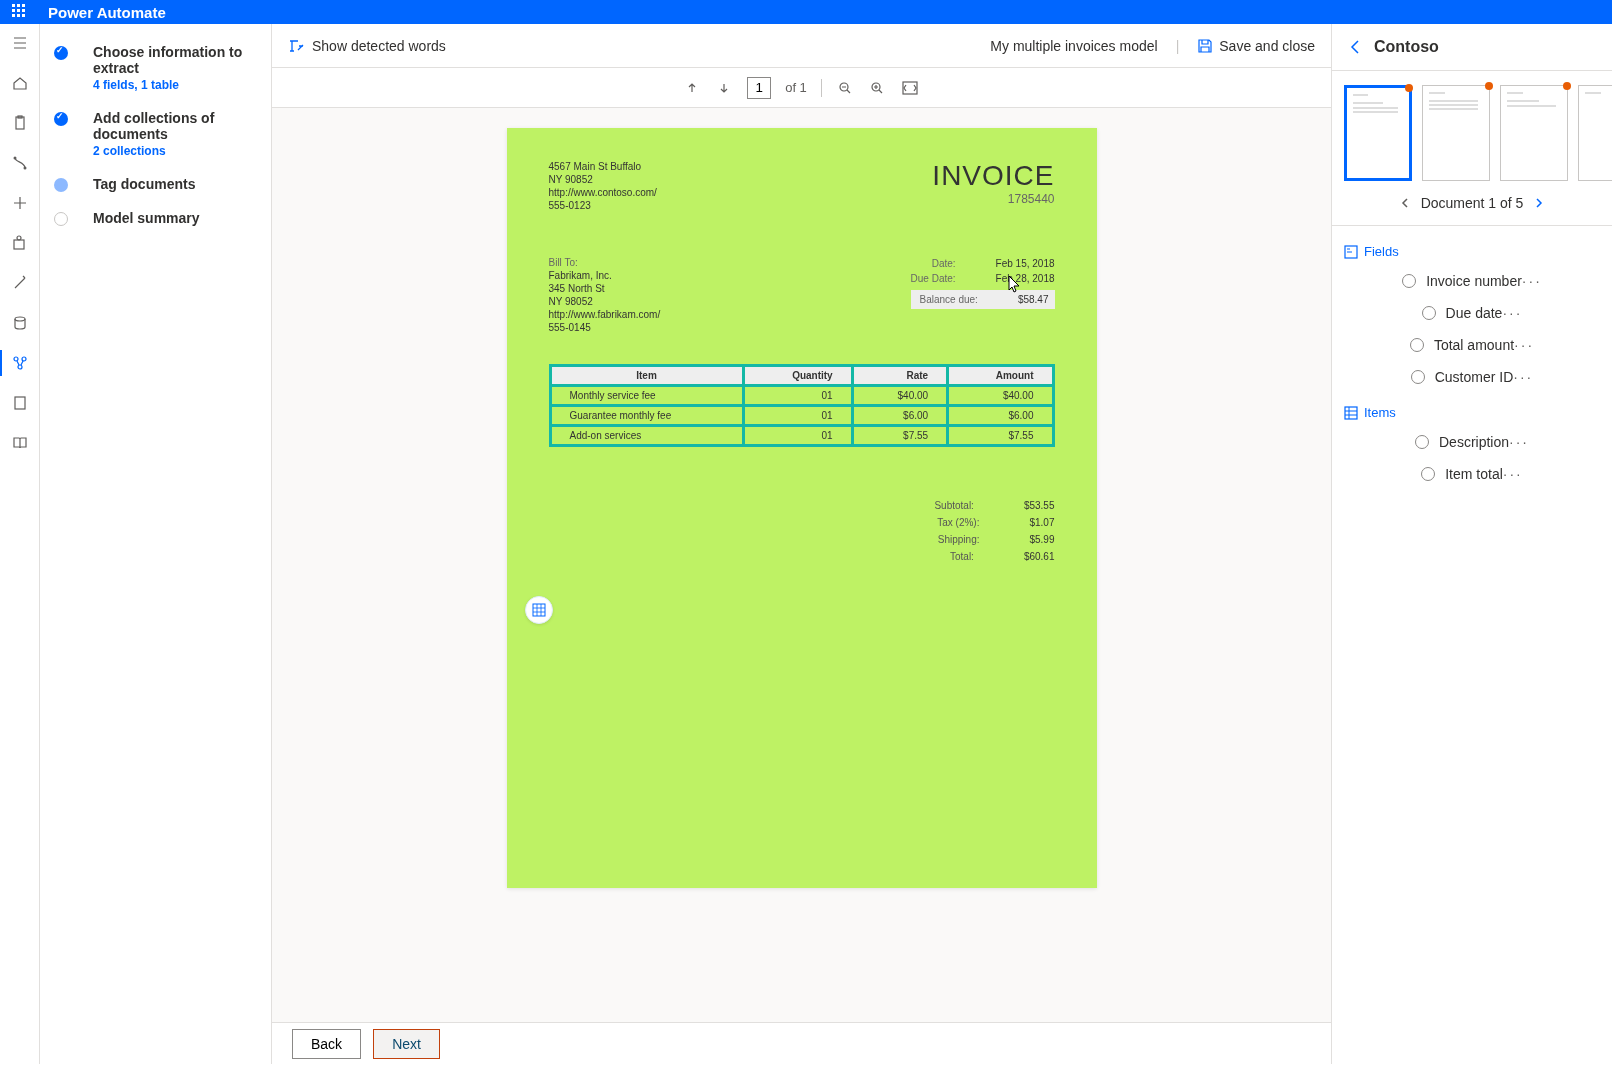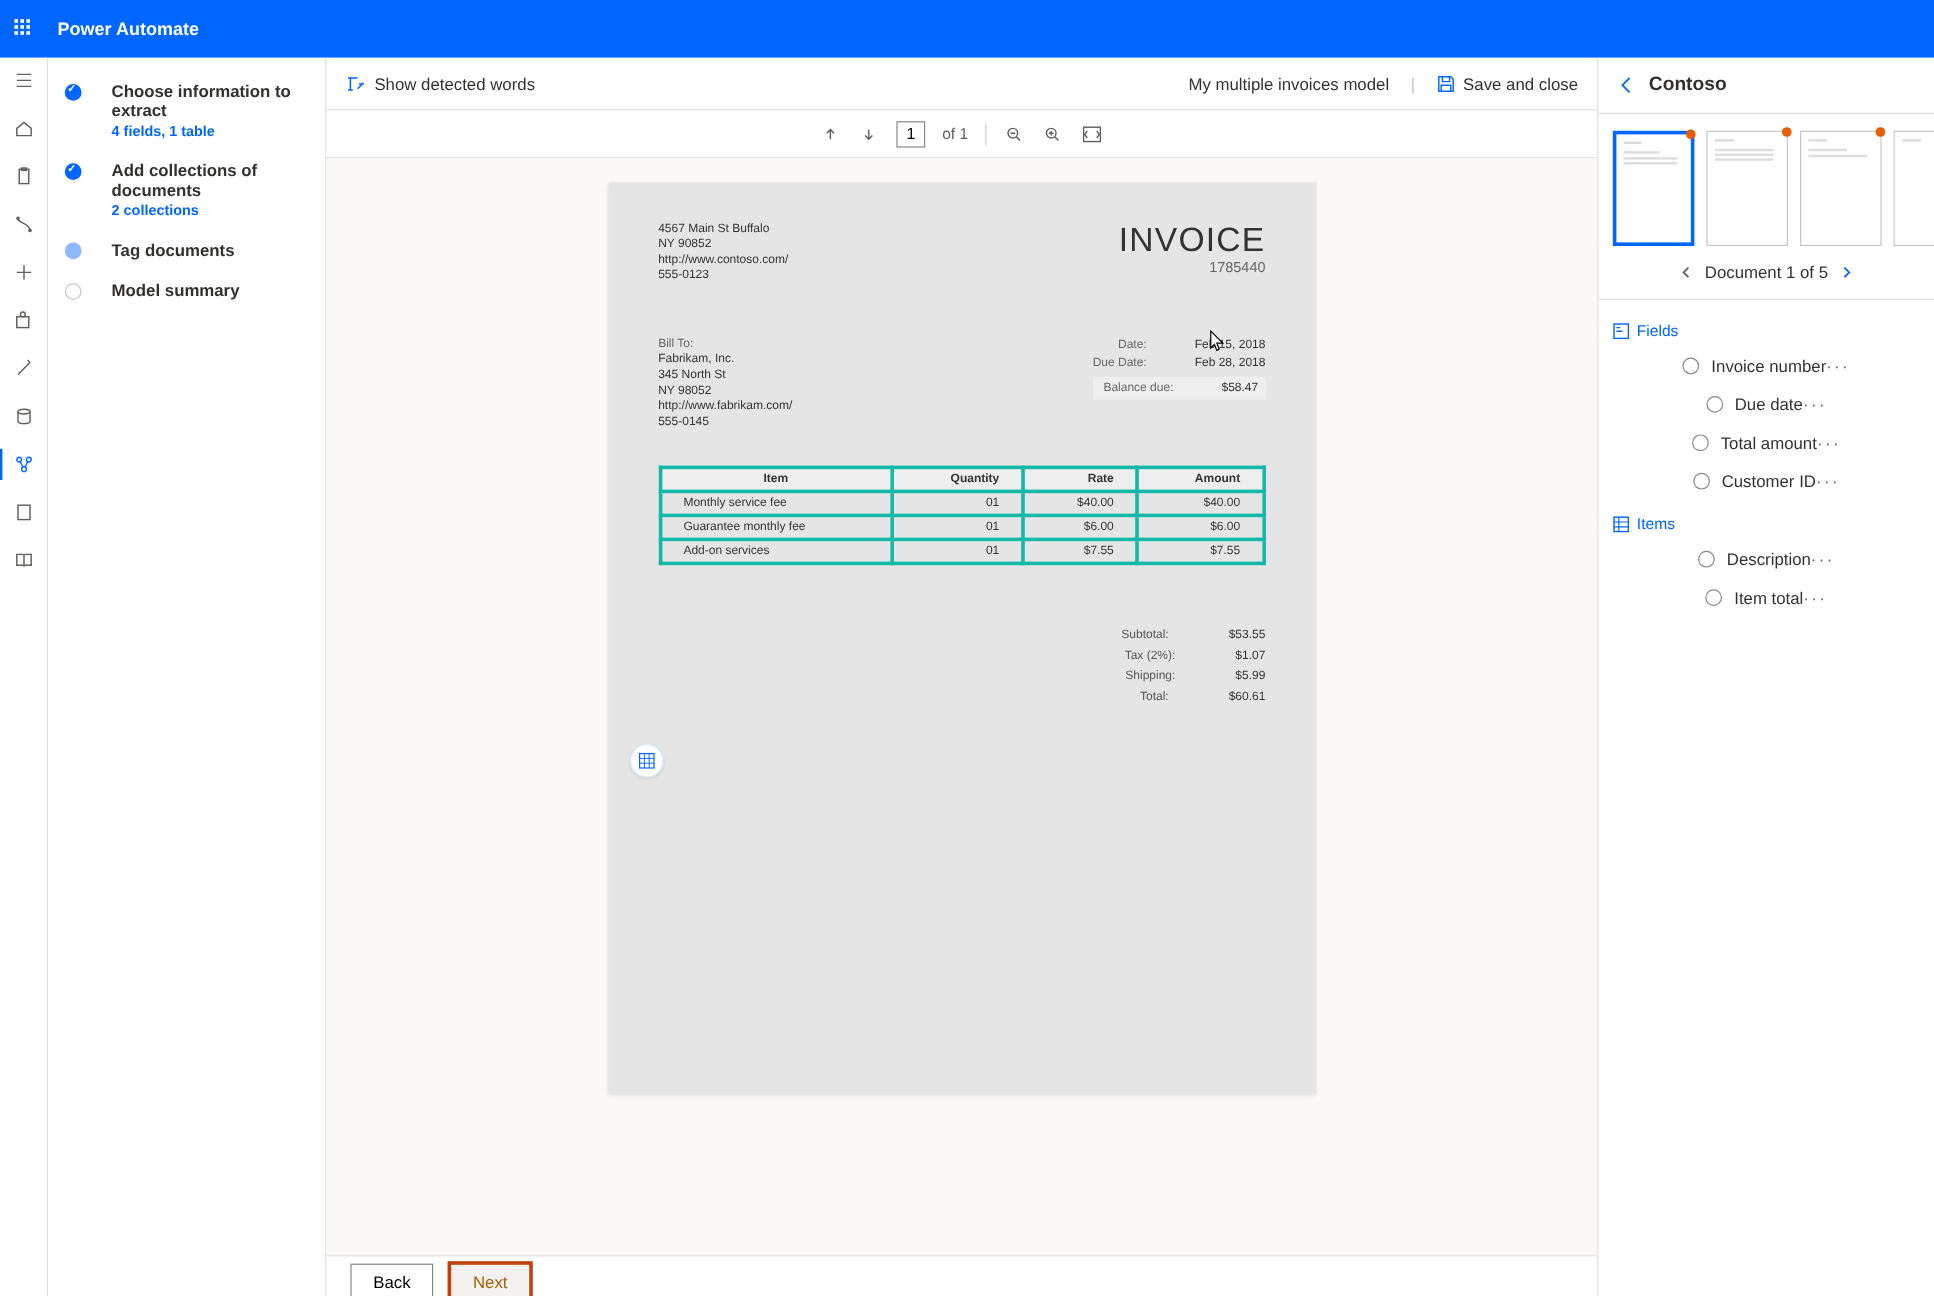--- a/index.html
+++ b/index.html
@@ -1,19 +1,19 @@
 <!DOCTYPE html>
 <html><head>
 <meta charset="utf-8">
 <style>
 * { box-sizing: border-box; margin: 0; padding: 0; }
 body { font-family: "Segoe UI", sans-serif; font-size: 14px; color: #323130; background: #fff; overflow: hidden; width: 1612px; height: 1080px; }
 
 
-.header { background: #0066ff; height: 48px; display: flex; align-items: center; padding: 0 12px; color: white; }
+.header { background: #0066ff; height: 24px; display: flex; align-items: center; padding: 0 12px; color: white; }
 .waffle { width: 16px; height: 16px; display: grid; grid-template-columns: repeat(3,3px); grid-template-rows: repeat(3,3px); gap: 2px; margin-right: 20px; cursor: pointer; }
 .waffle span { background: white; }
 .app-title { font-size: 15px; font-weight: 600; }
 
 
 .main { display: grid; grid-template-columns: 40px 232px 1fr 280px; height: 1040px; }
 
 
 .rail { border-right: 1px solid #e1dfdd; display: flex; flex-direction: column; align-items: center; padding-top: 10px; gap: 22px; }
 .rail-icon { width: 18px; height: 18px; display: flex; align-items: center; justify-content: center; cursor: pointer; color: #605e5c; }
@@ -34,21 +34,21 @@
 
 .center { display: flex; flex-direction: column; border-right: 1px solid #e1dfdd; min-width: 0; }
 .topbar { height: 44px; border-bottom: 1px solid #e1dfdd; display: flex; align-items: center; justify-content: space-between; padding: 0 16px; }
 .top-left { display:flex; align-items:center; gap:8px; color:#323130; cursor:pointer; }
 .top-right { display:flex; align-items:center; gap:18px; color:#323130;text-align:center; }
 .doc-toolbar { height: 40px; border-bottom: 1px solid #e1dfdd; display: flex; align-items: center; justify-content: center; gap: 14px; font-size: 13px; color:#605e5c; }
 .doc-toolbar .pg-input { width: 24px; height: 22px; text-align:center; border:1px solid #8a8886; }
 .doc-toolbar .tb-btn { cursor: pointer; padding:2px; display:inline-flex; align-items:center; }
 .doc-toolbar .sep { width:1px; height:18px; background:#c8c6c4; }
 .canvas-wrap { flex:1; overflow-y:scroll; background:#faf9f8; display:flex; justify-content:center; padding:20px 0 0 0; position:relative; }
-.doc-page { width: 590px; height: 760px; background:#e5e5e5; box-shadow:0 1px 4px rgba(0,0,0,0.1); padding: 32px 42px; font-size: 11px; color:#333; position:relative; }
+.doc-page { width: 590px; height: 760px; background:#bef264; box-shadow:0 1px 4px rgba(0,0,0,0.1); padding: 32px 42px; font-size: 11px; color:#333; position:relative; }
 
 
 .inv-head { display:flex; justify-content:space-between; }
 .inv-addr div { line-height:1.3; font-size:10px; }
 .inv-title { text-align:right; }
 .inv-title h1 { font-size: 28px; font-weight:400; letter-spacing:1px; }
 .inv-title .num { font-size:12px; color:#666; }
 .inv-meta { margin-top: 44px; display:flex; justify-content:space-between; }
 .inv-billto div { font-size:10px; line-height:1.3; }
 .inv-dates { font-size:10px; text-align:right; }
@@ -62,21 +62,21 @@
 .inv-totals { margin-top: 50px; font-size:10px; }
 .inv-totals .row { display:flex; justify-content:flex-end; gap:50px; padding:3px 0; }
 .inv-totals .lbl { color:#555; }
 .table-handle { position:absolute; left:-24px; top:232px; width:28px; height:28px; border-radius:50%; background:#fff; border:1px solid #deecf9; display:flex; align-items:center; justify-content:center; color:#0066ff; box-shadow:0 1px 3px rgba(0,0,0,0.1); cursor:pointer; }
 
 .cursor-arrow { position:absolute; left:1008px; top:275px; pointer-events:none; }
 
 
 .foot { height:42px; border-top:1px solid #e1dfdd; display:flex; align-items:center; padding:0 20px; gap:12px; }
 .btn { padding: 6px 18px; font-size:14px; cursor:pointer; border:1px solid #8a8886; background:white; }
-.btn.disabled { background:#f3f2f1; color:#a16207; border:3px solid #c2410c; cursor:default; }
+.btn.disabled { background:#f3f2f1; color:#0c4a6e; border:1px solid #c2410c; cursor:default; }
 
 
 .rpanel { display:flex; flex-direction:column; }
 .rp-head { padding: 14px 16px; border-bottom:1px solid #e1dfdd; display:flex; align-items:center; gap:10px; font-size:16px; font-weight:600; }
 .rp-head .back { color:#0066ff; cursor:pointer; }
 .thumbs { display:flex; gap:10px; padding:14px 12px 6px 12px; overflow:hidden; }
 .thumb { width:68px; height:96px; border:1px solid #c8c6c4; position:relative; background:#fff; cursor:pointer; flex-shrink:0; }
 .thumb.sel { border:3px solid #0066ff; }
 .thumb::after { content:''; position:absolute; top:-4px; right:-4px; width:8px; height:8px; background:#e85d04; border-radius:50%; }
 .thumb .tdoc { position:absolute; inset:6px; border:0; }

